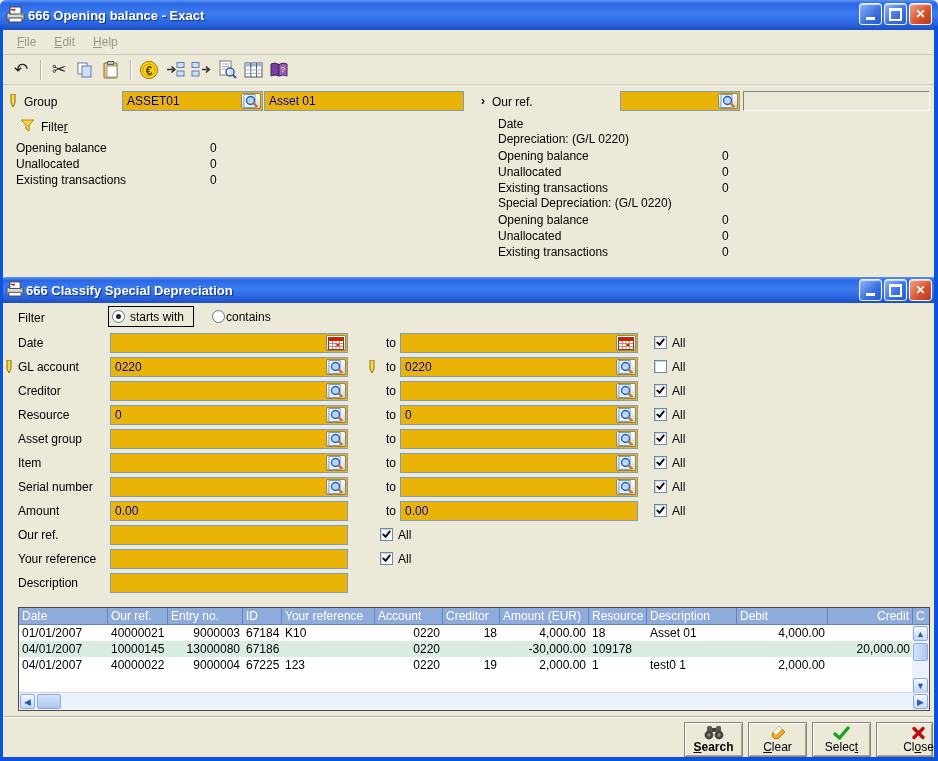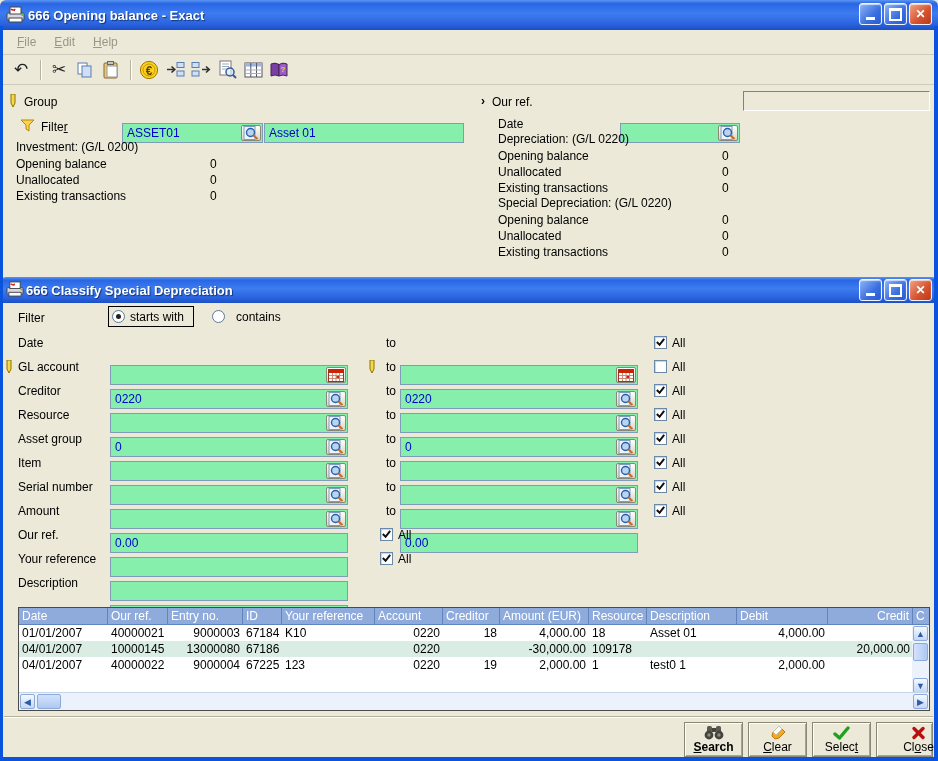--- a/index.html
+++ b/index.html
@@ -25,21 +25,21 @@
   
   #menubar{position:absolute;left:3px;right:4px;top:30px;height:24px;background:#ece9d8;
     border-bottom:1px solid #cfcbbb;display:flex;align-items:center;padding-left:8px;gap:0;}
   .menu-item{color:#9a968a;padding:2px 12px 2px 6px;}
   #toolbar{position:absolute;left:3px;right:4px;top:55px;height:29px;background:#ece9d8;
     border-bottom:1px solid #cfcbbb;display:flex;align-items:center;padding-left:6px;}
   .tool{width:24px;height:24px;display:flex;align-items:center;justify-content:center;margin-right:2px;}
   .tool.txt{font-size:17px;color:#222;}
   .tsep{width:1px;height:20px;background:#b8b4a4;border-right:1px solid #fff;margin:0 5px;}
   
-  .inputbox{position:absolute;height:20px;background:#86efac;border:1px solid #7f9db9;box-sizing:border-box;margin-top:32px;}
+  .inputbox{position:absolute;height:20px;background:#eab308;border:1px solid #7f9db9;box-sizing:border-box;}
   .inputbox .val{position:absolute;left:4px;top:2px;color:#0000cc;white-space:nowrap;}
   .inbtn{position:absolute;right:1px;top:1px;width:20px;height:16px;
     background:linear-gradient(180deg,#fefefc,#d9d5c7);border:1px solid #8a8774;border-radius:2px;
     display:flex;align-items:center;justify-content:center;box-sizing:border-box;}
   .disabled-panel{position:absolute;height:20px;background:#ece9d8;border:1px solid;
     border-color:#808080 #ffffff #ffffff #808080;box-sizing:border-box;}
   .lbl{position:absolute;white-space:nowrap;}
   
   .stats{position:absolute;}
   .srow{display:flex;height:16px;line-height:16px;}
@@ -223,21 +223,20 @@
   <div class="abs filter-link" style="left:20px;top:119px;">
     <span>
       <svg width="15" height="13" viewBox="0 0 15 13">
           <polygon points="1,1 14,1 9,6 9,12 6,10 6,6" fill="#ffd24a" stroke="#b8860b"></polygon>
         </svg>
     </span>
     <span id="filter1-label">Filte<u>r</u></span>
   </div>
 
   <div class="stats" style="left:16px;top:140px;width:234px;">
-    <div style="height:16px;">Investment: (G/L 0200)</div>
     <div id="inv-rows">
         <div class="srow">
           <span class="sl">Opening balance</span>
           <span class="sv">0</span>
         </div>
         <div class="srow">
           <span class="sl">Unallocated</span>
           <span class="sv">0</span>
         </div>
         <div class="srow">
@@ -302,21 +301,21 @@
           <span class="xx">✕</span>
         </span>
     </span>
   </div>
 
   <span class="lbl" style="left:18px;top:311px;">Filter</span>
   <div class="abs" style="left:108px;top:306px;width:86px;height:21px;border:1px solid #000;display:flex;align-items:center;padding-left:3px;gap:5px;box-sizing:border-box;">
     <span class="radio sel"></span>
     <span id="radio1-label">starts with</span>
   </div>
-  <div class="abs" style="left:212px;top:306px;height:21px;display:flex;align-items:center;gap:11px;">
+  <div class="abs" style="left:212px;top:306px;height:21px;display:flex;align-items:center;gap:1px;">
     <span class="radio"></span>
     <span id="radio2-label">contains</span>
   </div>
 
   <div id="fields" class="abs" style="left:0;top:0;right:0;height:0;">
       <div class="frow" style="top: 333px;">
         <span class="flabel">Date</span>
         <div class="inputbox" style="left:110px;top:0;width:238px;">
           <span class="val"></span>
           <span class="inbtn">

